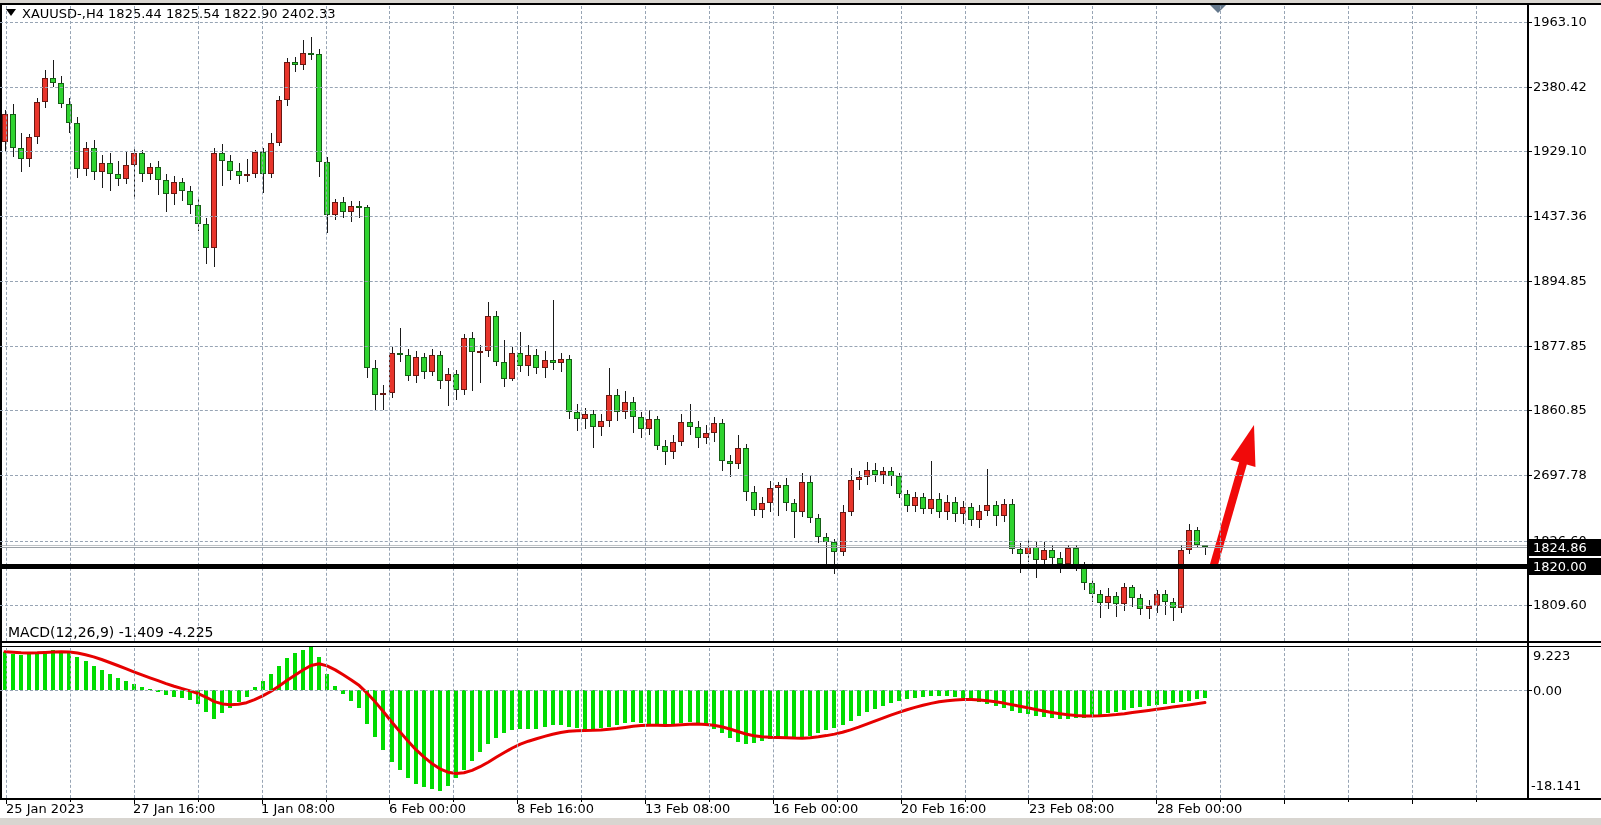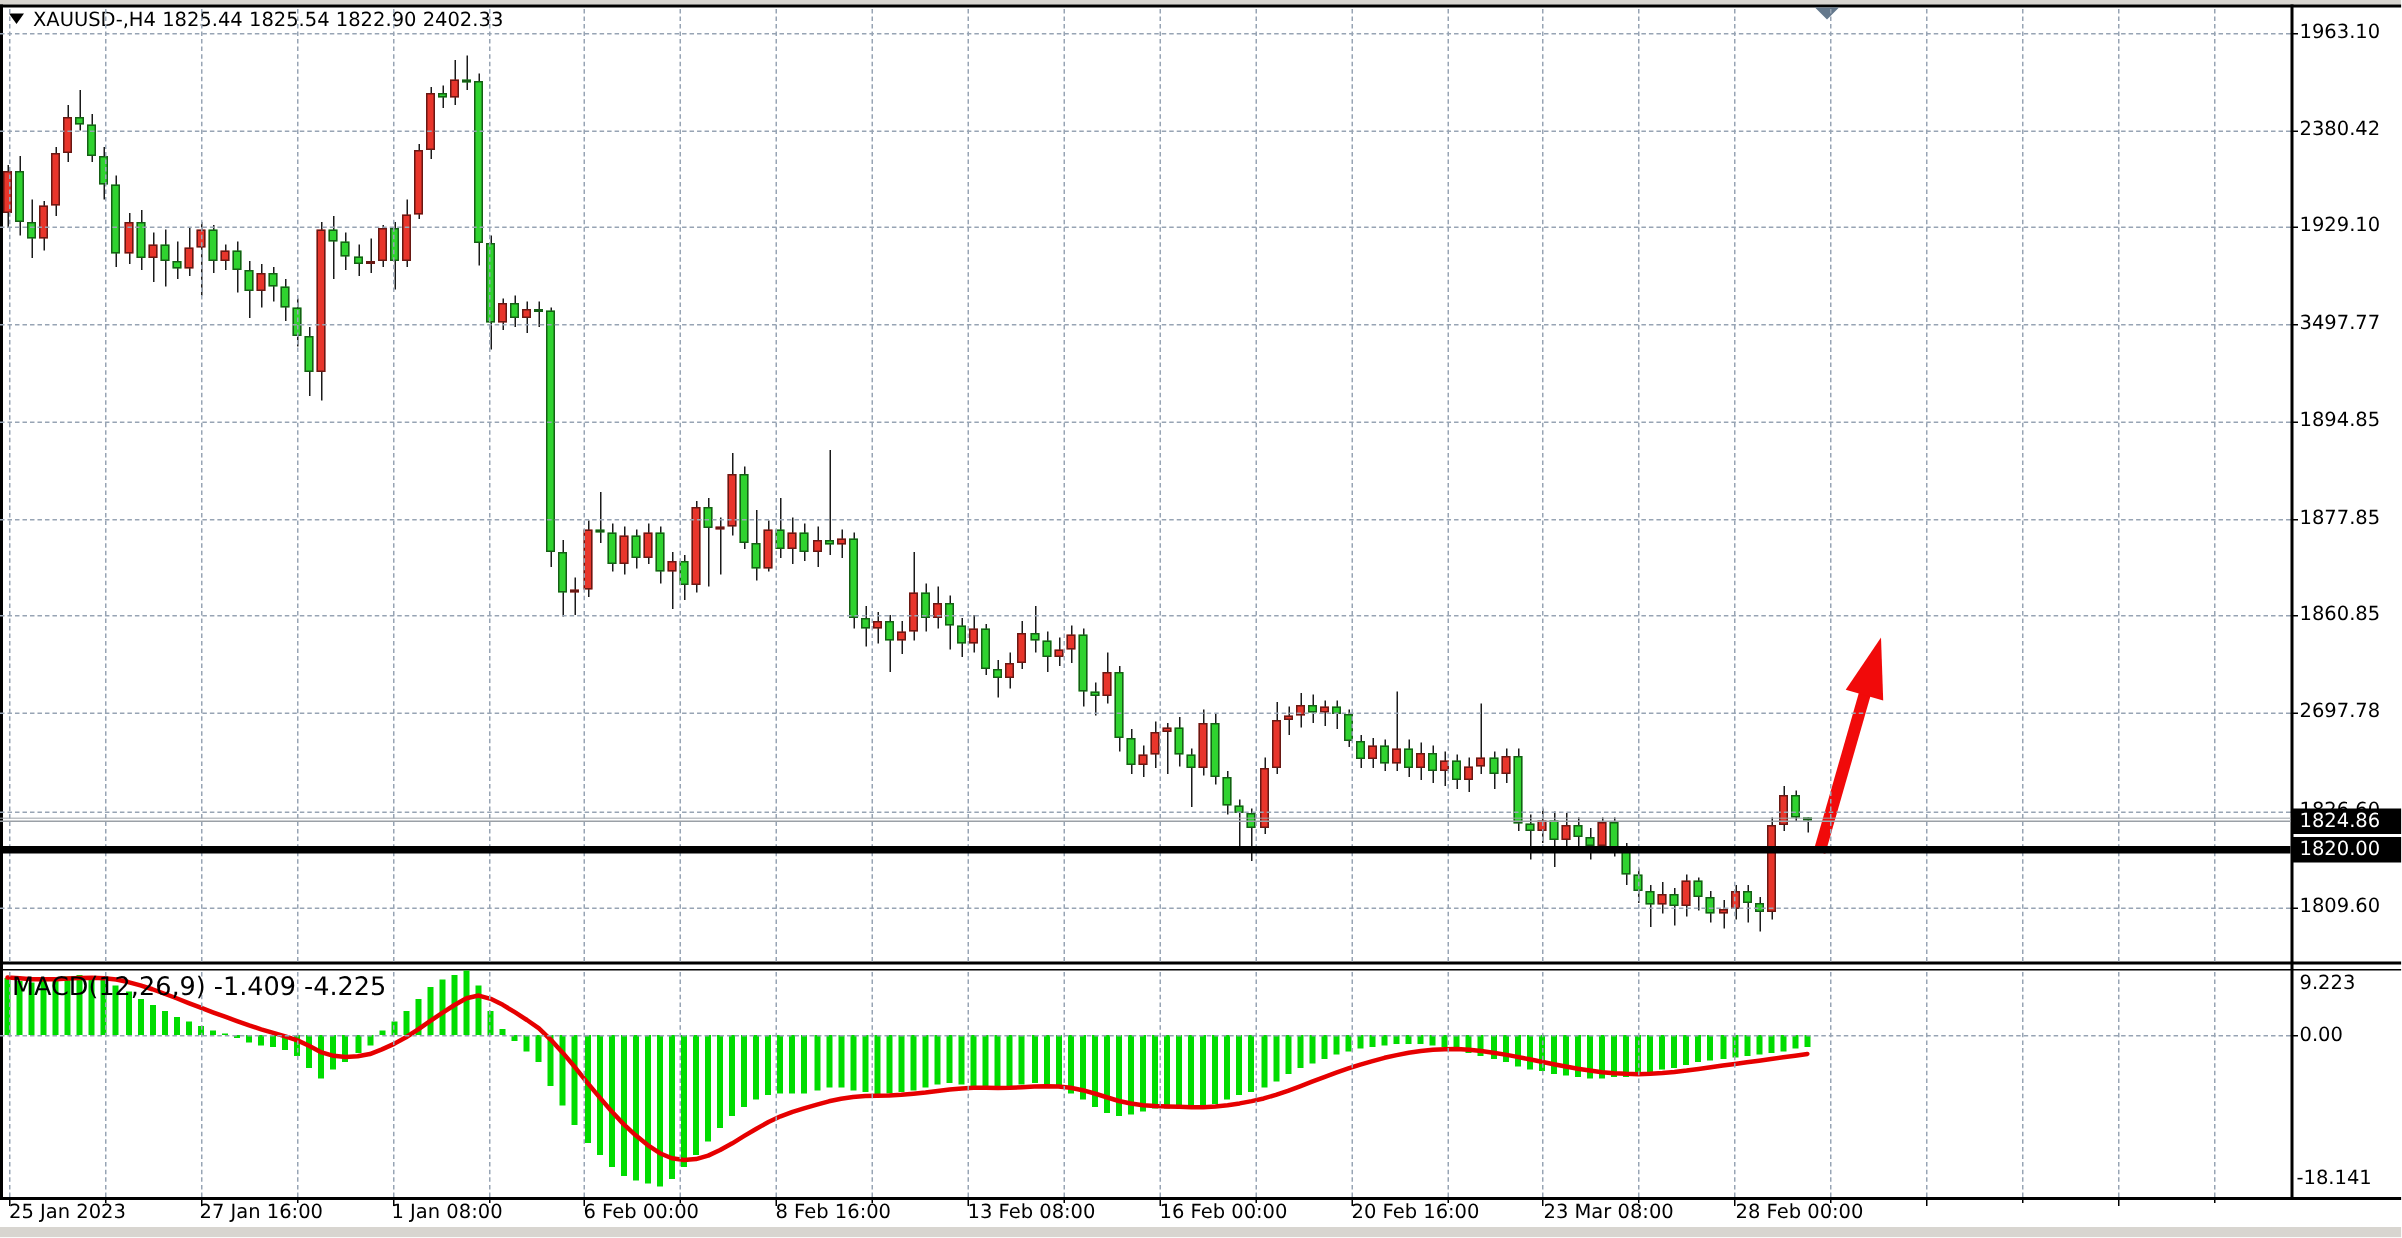--- a/index.html
+++ b/index.html
@@ -18,21 +18,21 @@
   .bear{background:#2fd32f;}
   .mbar{position:absolute;width:4px;background:#00dc00;}
   .badge{position:absolute;left:1528px;width:73px;height:17px;background:#000;color:#fff;
          font-size:13px;line-height:17px;padding-left:5px;box-sizing:border-box;white-space:nowrap;}
   .frame{position:absolute;background:#000;}
   .title{position:absolute;top:6px;left:22px;font-size:13px;white-space:nowrap;}
   .tri{position:absolute;top:9px;left:6px;width:0;height:0;
        border-left:5px solid transparent;border-right:5px solid transparent;border-top:7px solid #000;}
   .shift{position:absolute;top:5px;width:0;height:0;
          border-left:8px solid transparent;border-right:8px solid transparent;border-top:8px solid #64788c;}
-  .macdlabel{position:absolute;left:8px;top:648px;font-size:17px;white-space:nowrap;z-index:5;}
+  .macdlabel{position:absolute;left:8px;top:624px;font-size:14px;white-space:nowrap;z-index:5;}
   .quoteline{position:absolute;left:0;width:1527px;height:1px;background:#9aa0a6;}
   .blackline{position:absolute;left:0;width:1527px;height:5px;background:#000;}
   svg{position:absolute;left:0;top:0;}
 </style>
 </head>
 <body>
 
 <div id="app">
 
   <div class="abs" style="left:0;top:0;width:1601px;height:3px;background:#d8d5d0;"></div>
@@ -593,21 +593,21 @@
     <div class="gridh" style="left: 0px; top: 22px; width: 1527px;"></div>
     <div class="plabel" style="top: 14px;">1963.10</div>
     <div class="ptick" style="top: 22px;"></div>
     <div class="gridh" style="left: 0px; top: 86.5779px; width: 1527px;"></div>
     <div class="plabel" style="top: 78.5779px;">2380.42</div>
     <div class="ptick" style="top: 86.5779px;"></div>
     <div class="gridh" style="left: 0px; top: 151.156px; width: 1527px;"></div>
     <div class="plabel" style="top: 143.156px;">1929.10</div>
     <div class="ptick" style="top: 151.156px;"></div>
     <div class="gridh" style="left: 0px; top: 215.734px; width: 1527px;"></div>
-    <div class="plabel" style="top: 207.734px;">3497.77</div>
+    <div class="plabel" style="top: 207.734px;">1437.36</div>
     <div class="ptick" style="top: 215.734px;"></div>
     <div class="gridh" style="left: 0px; top: 281.261px; width: 1527px;"></div>
     <div class="plabel" style="top: 273.261px;">1894.85</div>
     <div class="ptick" style="top: 281.261px;"></div>
     <div class="gridh" style="left: 0px; top: 345.839px; width: 1527px;"></div>
     <div class="plabel" style="top: 337.839px;">1877.85</div>
     <div class="ptick" style="top: 345.839px;"></div>
     <div class="gridh" style="left: 0px; top: 410.417px; width: 1527px;"></div>
     <div class="plabel" style="top: 402.417px;">1860.85</div>
     <div class="ptick" style="top: 410.417px;"></div>
@@ -629,17 +629,17 @@
     <div class="abs" style="left: 1531px; top: 778px; font-size: 13px;">-18.141</div>
     <div class="ptick" style="top: 690px;"></div>
     <div class="tlabel" style="left: 6px;">25 Jan 2023</div>
     <div class="tlabel" style="left: 133px;">27 Jan 16:00</div>
     <div class="tlabel" style="left: 261px;">1 Jan 08:00</div>
     <div class="tlabel" style="left: 389px;">6 Feb 00:00</div>
     <div class="tlabel" style="left: 517px;">8 Feb 16:00</div>
     <div class="tlabel" style="left: 645px;">13 Feb 08:00</div>
     <div class="tlabel" style="left: 773px;">16 Feb 00:00</div>
     <div class="tlabel" style="left: 901px;">20 Feb 16:00</div>
-    <div class="tlabel" style="left: 1029px;">23 Mar 08:00</div>
+    <div class="tlabel" style="left: 1029px;">23 Feb 08:00</div>
     <div class="tlabel" style="left: 1157px;">28 Feb 00:00</div>
     <div class="badge" style="top: 539.132px;">1824.86</div>
     <div class="badge" style="top: 557.594px;">1820.00</div>
   </div>
 
 </body></html>

